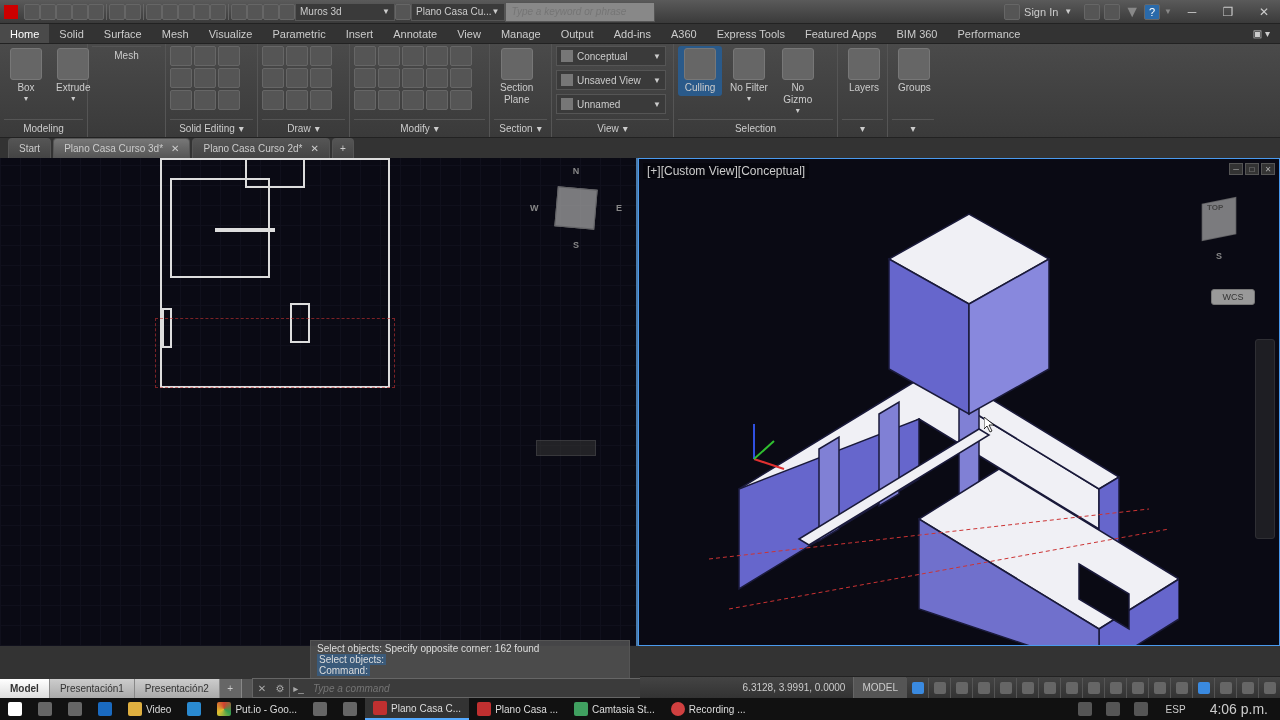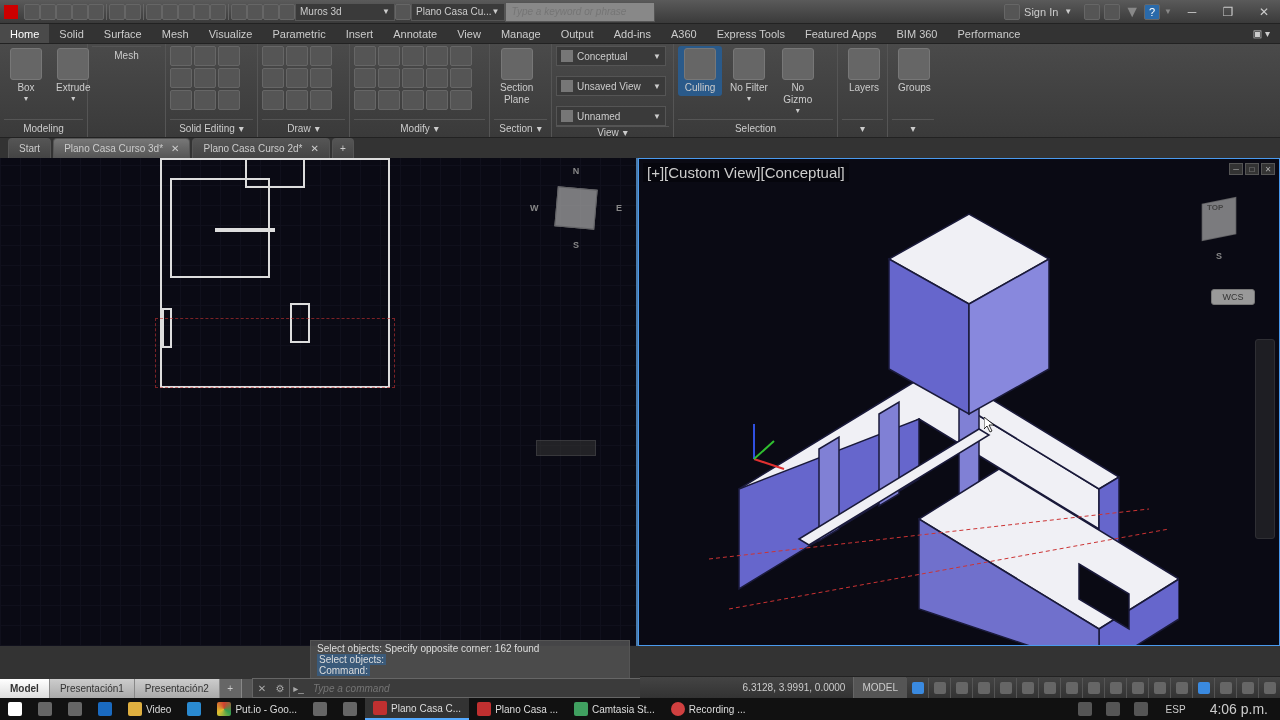--- a/index.html
+++ b/index.html
@@ -25,38 +25,38 @@
 
 .ribbon { height: 94px; background: linear-gradient(#4a4a4a, #3a3a3a); display: flex; border-bottom: 1px solid #222; }
 .panel { border-right: 1px solid #555; display: flex; flex-direction: column; padding: 2px 4px 0; }
 .panel-body { flex: 1; display: flex; gap: 2px; align-items: flex-start; }
 .panel-title { height: 18px; color: #ccc; font-size: 10px; text-align: center; display: flex; align-items: center; justify-content: center; gap: 4px; border-top: 1px solid #555; }
 .big-btn { display: flex; flex-direction: column; align-items: center; padding: 2px 6px; color: #ccc; font-size: 10px; cursor: pointer; text-align: center; line-height: 1.2; }
 .big-btn .ico { width: 32px; height: 32px; background: #666; border: 1px solid #777; border-radius: 3px; margin-bottom: 2px; }
 .big-btn.active { background: #2a5a8a; border-radius: 3px; }
 .small-grid { display: grid; grid-template-columns: repeat(3, 22px); gap: 2px; }
 .small-btn { width: 22px; height: 20px; background: #555; border: 1px solid #666; border-radius: 2px; cursor: pointer; }
-.panel-col { display: flex; flex-direction: column; gap: 10px; }
+.panel-col { display: flex; flex-direction: column; gap: 4px; }
 .panel-combo { height: 20px; background: #3a3a3a; border: 1px solid #555; color: #ccc; font-size: 10px; padding: 0 4px; display: flex; align-items: center; width: 110px; }
 .panel-combo .ico-s { width: 12px; height: 12px; background: #777; margin-right: 4px; }
 .panel-combo .arrow { margin-left: auto; font-size: 8px; }
 
 
 .file-tabs { height: 20px; background: #333; display: flex; align-items: flex-end; padding-left: 8px; gap: 2px; }
 .file-tab { height: 20px; background: linear-gradient(#555, #444); color: #ccc; font-size: 10px; padding: 0 10px; display: flex; align-items: center; border-radius: 4px 4px 0 0; cursor: pointer; border: 1px solid #555; border-bottom: none; }
 .file-tab .close { margin-left: 8px; font-size: 10px; }
 .file-tab.plus { width: 20px; justify-content: center; }
 
 
 .canvas-area { height: 488px; display: flex; background: #000; }
 .viewport { position: relative; overflow: hidden; }
 .vp-left { width: 638px; border-right: 2px solid #4a7aaa; background: #0a0a14; }
 .vp-right { flex: 1; background: #0a0a14; position: relative; }
 .grid { position: absolute; inset: 0; background-image: repeating-linear-gradient(0deg, #1a1a2a 0 1px, transparent 1px 20px), repeating-linear-gradient(90deg, #1a1a2a 0 1px, transparent 1px 20px); opacity: 0.4; }
-.vp-label { position: absolute; top: 4px; left: 4px; color: #ccc; font-size: 15px; background: rgba(0,0,0,0.3); padding: 1px 4px; }
+.vp-label { position: absolute; top: 4px; left: 4px; color: #ccc; font-size: 12px; background: rgba(0,0,0,0.3); padding: 1px 4px; }
 .vp-ctrls { position: absolute; top: 4px; right: 4px; display: flex; gap: 2px; }
 .vp-ctrl { width: 14px; height: 12px; background: #333; border: 1px solid #555; color: #aaa; font-size: 8px; display: flex; align-items: center; justify-content: center; cursor: pointer; }
 .viewcube { position: absolute; top: 30px; right: 20px; width: 60px; height: 60px; }
 .viewcube-box { width: 40px; height: 40px; background: #aaa; border: 1px solid #888; margin: 10px auto; transform: rotate(5deg); opacity: 0.7; }
 .vc-compass { position: absolute; inset: -8px; }
 .vc-dir { position: absolute; color: #888; font-size: 9px; font-weight: bold; }
 .vc-n { top: -4px; left: 50%; transform: translateX(-50%); }
 .vc-s { bottom: -4px; left: 50%; transform: translateX(-50%); }
 .vc-e { right: -8px; top: 50%; transform: translateY(-50%); }
 .vc-w { left: -8px; top: 50%; transform: translateY(-50%); }

